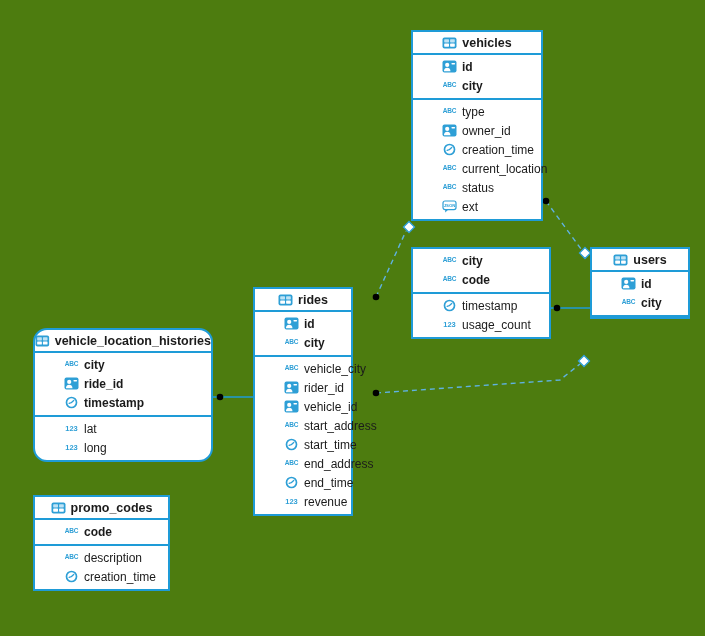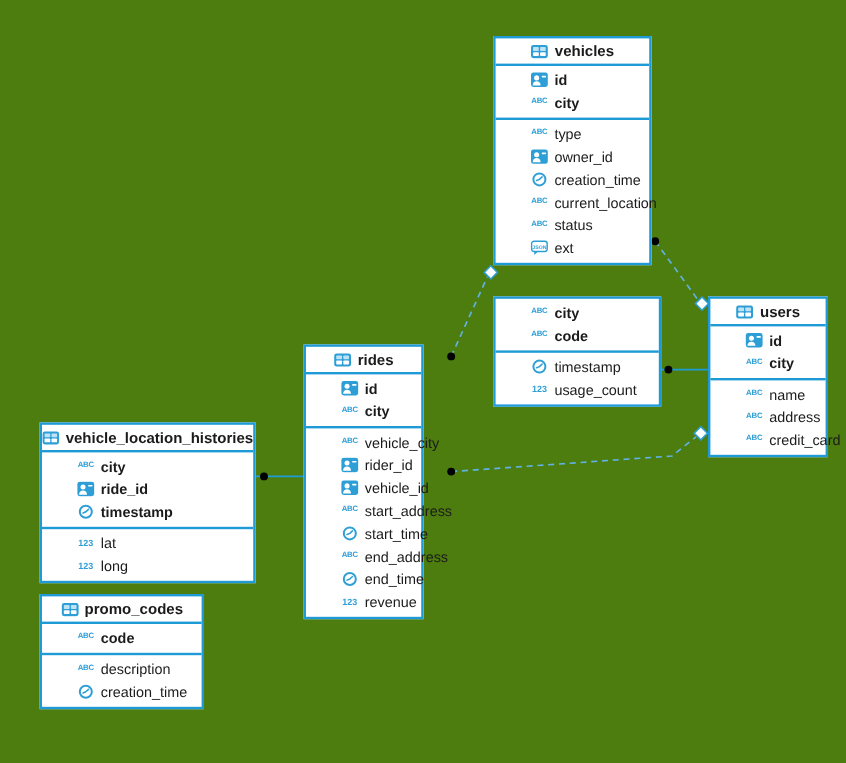--- a/index.html
+++ b/index.html
@@ -25,21 +25,21 @@
   .ic  { width:17px; flex:0 0 17px; display:flex; align-items:center; justify-content:center; }
   .ic-abc { color:#2e9fd6; font-weight:700; font-size:6.5px; letter-spacing:-0.2px; line-height:1; }
   .ic-123 { color:#2e9fd6; font-weight:700; font-size:7.5px; line-height:1; }
   .tic { width:15px; height:12px; }
 
   
   #t-vehicles   { left:411px; top:30px;  width:132px; }
   #t-upc        { left:411px; top:247px; width:140px; }
   #t-users      { left:590px; top:247px; width:100px; }
   #t-rides      { left:253px; top:287px; width:100px; }
-  #t-vlh        { left:33px;  top:352px; width:180px; }
+  #t-vlh        { left:33px;  top:328px; width:180px;border-radius:14px; }
   #t-promo      { left:33px;  top:495px; width:137px; }
 </style>
 </head>
 <body>
 
 <svg width="0" height="0" style="position:absolute">
   <defs>
     <symbol id="sym-table" viewBox="0 0 15 12">
       <rect x="0.5" y="0.5" width="14" height="11" rx="2" fill="#2e9fd6"></rect>
       <rect x="2.2" y="2.2" width="4.8" height="3.2" rx="0.6" fill="#bfe3f5"></rect>
@@ -195,34 +195,20 @@
             </svg>
           </span>
         <span class="lbl">id</span>
       </div>
       <div class="row">
         <span class="ic ic-abc">ABC</span>
         <span class="lbl">city</span>
       </div>
     </div>
     <div class="sep"></div>
-    <div class="sec">
-      <div class="row">
-        <span class="ic ic-abc">ABC</span>
-        <span class="lbl">name</span>
-      </div>
-      <div class="row">
-        <span class="ic ic-abc">ABC</span>
-        <span class="lbl">address</span>
-      </div>
-      <div class="row">
-        <span class="ic ic-abc">ABC</span>
-        <span class="lbl">credit_card</span>
-      </div>
-    </div>
   </div>
 
   <div class="tbl" id="t-rides">
     <div class="hd">
       <svg class="tic">
           <use href="#sym-table"></use>
         </svg>
       <span>rides</span>
     </div>
     <div class="sec pk">

